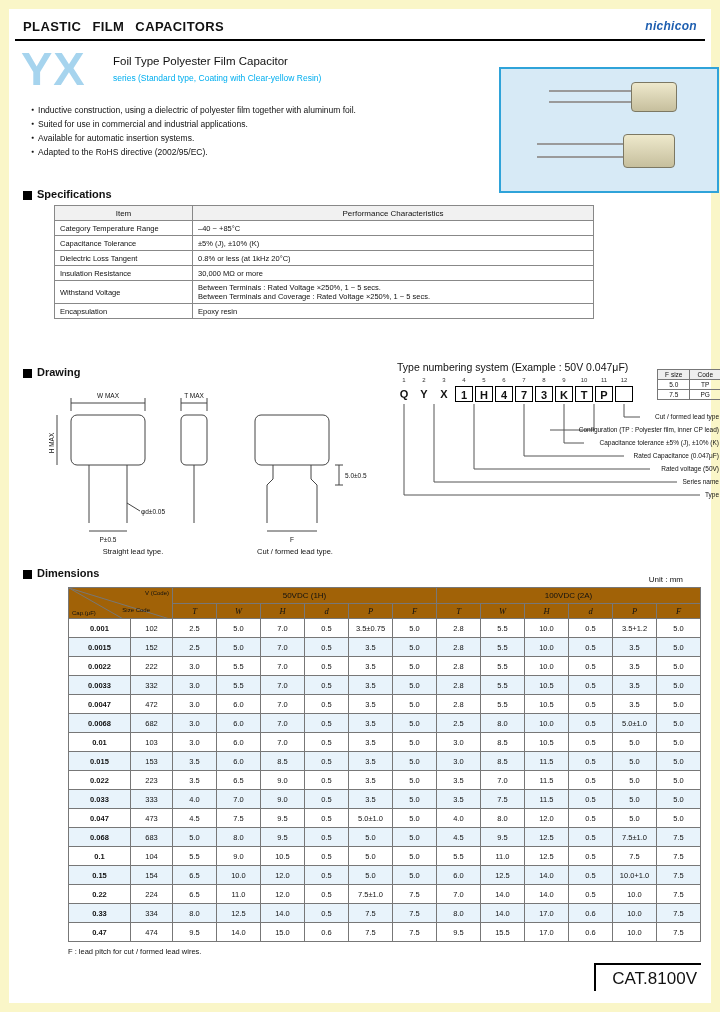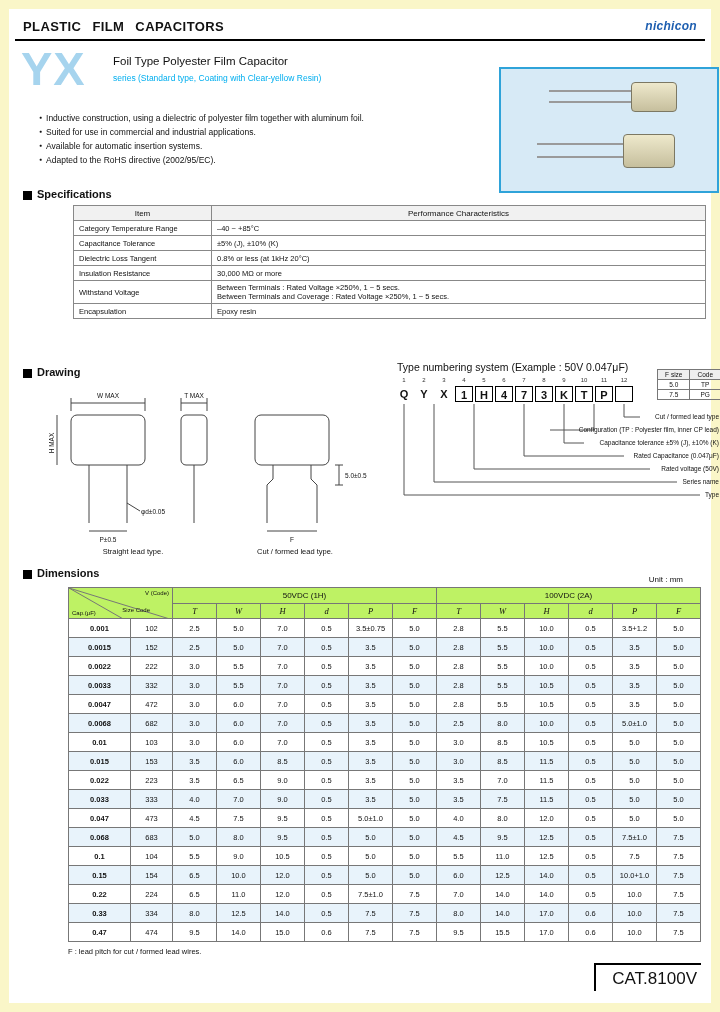--- a/index.html
+++ b/index.html
@@ -13,21 +13,21 @@
   .hdr-title{font-size:13px;font-weight:bold;letter-spacing:.4px;word-spacing:7px}
   .brand{font-size:12px;font-weight:bold;font-style:italic;color:#1d5eb0;letter-spacing:.3px}
 
   
   .series-code{position:absolute;left:12px;top:36px;font-size:47px;font-weight:bold;color:#a6d4ee;
                letter-spacing:1px;line-height:1}
   .series-sub{position:absolute;left:104px;top:46px;font-size:11.5px}
   .series-note{position:absolute;left:104px;top:64px;font-size:8.5px;color:#00aeef}
 
   
-  .features{position:absolute;left:18px;top:90px;width:462px;margin:12px;padding:0;list-style:none}
+  .features{position:absolute;left:18px;top:90px;width:462px;margin:4px;padding:0;list-style:none}
   .feat{font-size:8.5px;line-height:13px}
   .feat::before{content:"●";font-size:5px;vertical-align:2px;margin-right:4px}
 
   
   .photo{position:absolute;left:490px;top:58px;width:216px;height:122px;background:#d7eaf6;
          border:2px solid #2fa3d9}
   .cap{position:absolute}
   .cap .cbody{position:absolute;display:block;background:linear-gradient(180deg,#eee9cc,#c6bf9d);
              border:1px solid #7c7863;border-radius:4px}
   .cap .lead{position:absolute;display:block;background:#9a9a9a;height:2px}
@@ -38,21 +38,21 @@
   .cap2{left:14px;top:60px;width:196px;height:46px}
   .cap2 .cbody{left:108px;top:5px;width:50px;height:32px}
   .cap2 .l1{top:14px;left:22px;width:86px}
   .cap2 .l2{top:27px;left:22px;width:86px}
 
   
   .sec{position:absolute;left:14px;font-size:11px;font-weight:bold;display:flex;align-items:flex-end;gap:5px}
   .sq{width:9px;height:9px;background:#000;display:inline-block}
 
   
-  .spec{position:absolute;left:64px;top:196px;width:633px;border-collapse:collapse;font-size:7.5px}
+  .spec{position:absolute;left:45px;top:196px;width:540px;border-collapse:collapse;font-size:7.5px}
   .spec th,.spec td{border:1px solid #888;padding:2px 5px}
   .spec thead th{background:#f1f1f1;font-weight:normal;text-align:center;font-size:8px;height:10px}
   .spec td{height:10px;vertical-align:middle}
 
   
   .tn-title{position:absolute;left:388px;top:352px;font-size:10.5px}
   .tn{position:absolute;left:386px;top:368px;width:326px;height:168px}
   .tn-nums{position:absolute;left:0;top:0;display:flex;gap:2px}
   .tn-num{width:18px;text-align:center;font-size:6px;color:#333}
   .tn-code{position:absolute;left:0;top:9px;display:flex;gap:2px}
@@ -70,21 +70,21 @@
   .draw{position:absolute;left:36px;top:376px}
   .draw rect,.draw line,.draw polyline{fill:none;stroke:#444;stroke-width:1}
   .draw text{fill:#111;font-size:6.5px}
   .draw .capt{font-size:7.5px}
 
   
   .unit{position:absolute;right:28px;top:566px;font-size:8px}
   .dims{position:absolute;left:59px;top:578px;width:633px;border-collapse:collapse;font-size:7.5px;
         table-layout:fixed}
   .dims th,.dims td{border:1px solid #777;text-align:center;padding:0;height:18px;overflow:hidden}
-  .dims thead th{font-weight:normal;font-size:8px;height:15px;background:#bef264}
+  .dims thead th{font-weight:normal;font-size:8px;height:15px;background:#a16207}
   .dims th.sub{font-style:italic;font-family:"Liberation Serif",serif;font-size:8.5px;height:14px}
   .dims td.capv{font-weight:bold}
   .dims tbody tr:nth-child(even) td{background:#e8f3fb}
   .corner{position:relative;padding:0}
   .corner svg{position:absolute;left:0;top:0}
   .corner line{stroke:#777;stroke-width:1}
   .c-v{position:absolute;right:3px;top:2px;font-size:6px}
   .c-s{position:absolute;right:22px;top:19px;font-size:6px}
   .c-c{position:absolute;left:3px;bottom:2px;font-size:6px}
   .fnote{position:absolute;left:59px;top:938px;font-size:7.5px}

